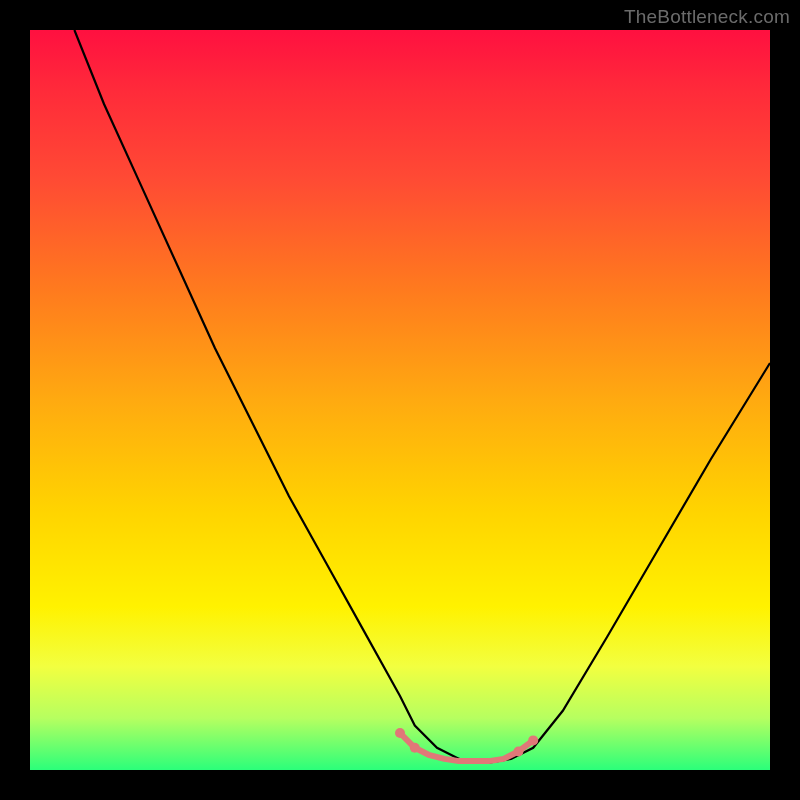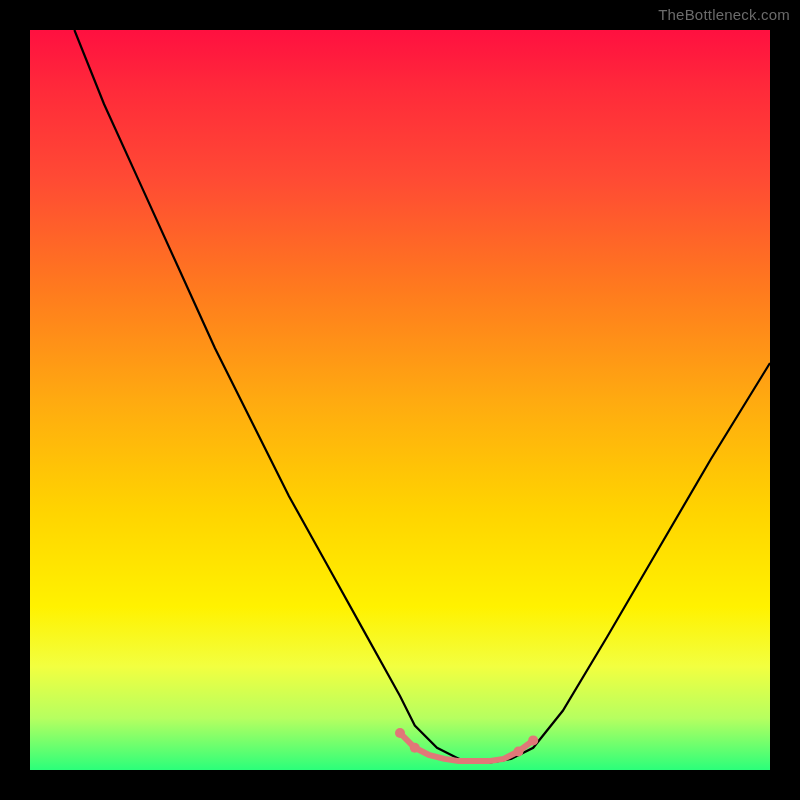--- a/index.html
+++ b/index.html
@@ -43,21 +43,21 @@
     left: 0;
     top: 0;
     width: 740px;
     height: 740px;
   }
   .watermark {
     position: absolute;
     top: 6px;
     right: 10px;
     color: #6b6b6b;
-    font-size: 15px;
+    font-size: 19px;
     font-weight: 500;
     letter-spacing: 0.2px;
     user-select: none;
   }
 </style>
 </head>
 <body>
 
 <div class="frame">
   <div class="watermark">TheBottleneck.com</div>

